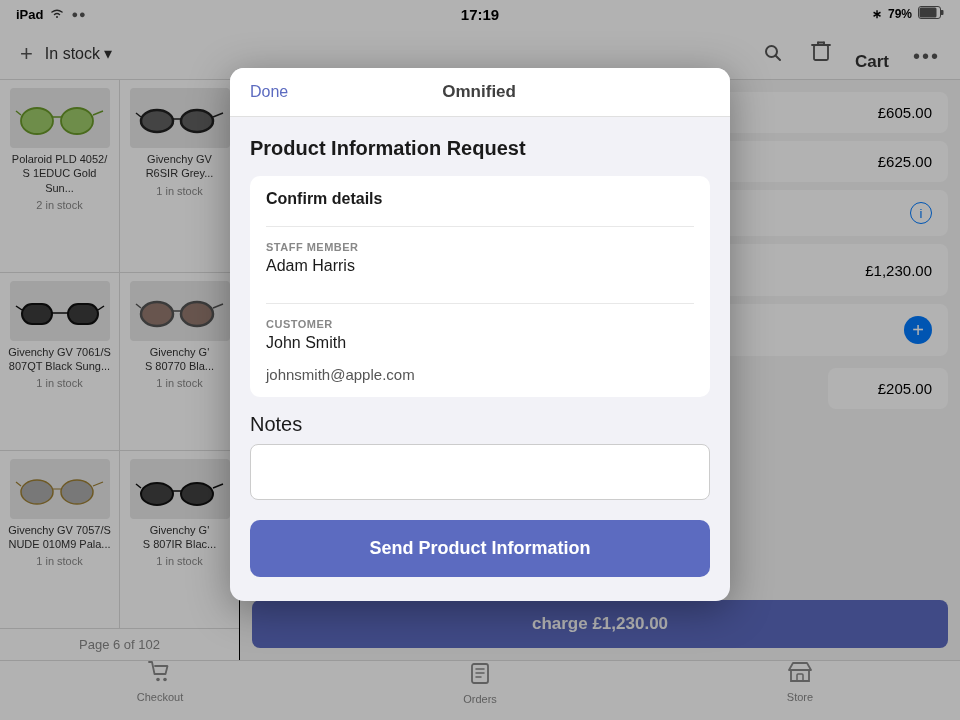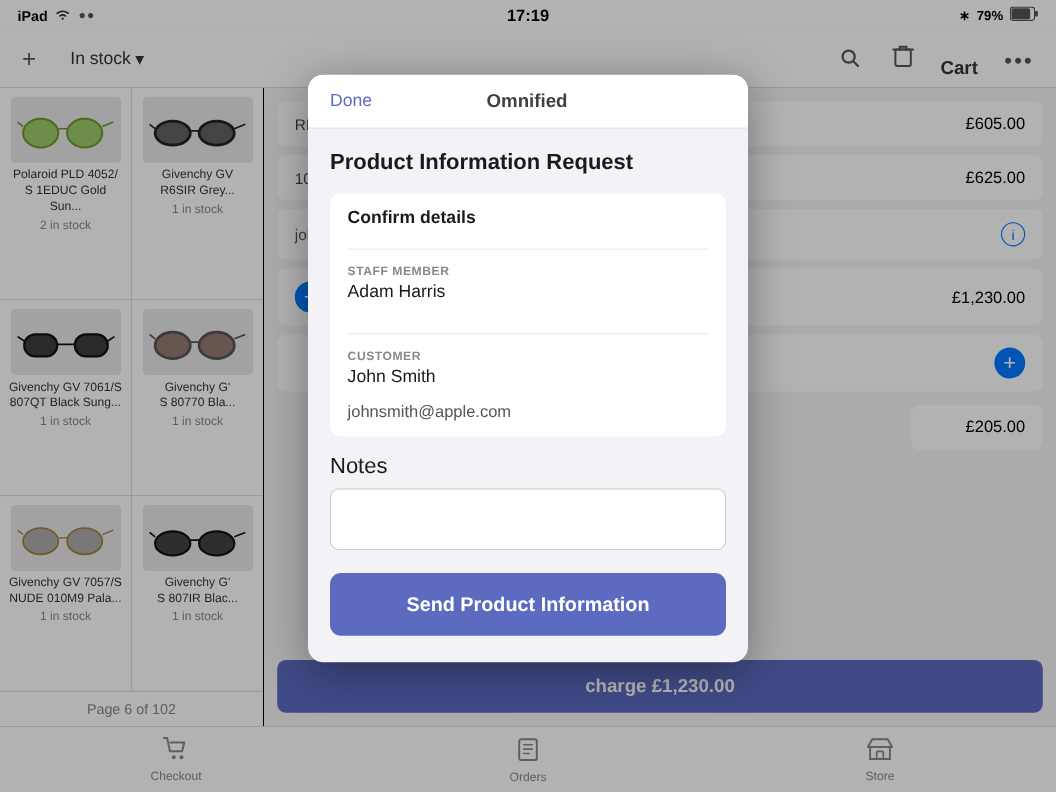--- a/index.html
+++ b/index.html
@@ -38,21 +38,21 @@
       align-items: center;
       justify-content: space-between;
       padding: 0 16px;
       border-bottom: 1px solid #ddd;
       position: relative;
       z-index: 1;
     }
     .top-nav-left { display: flex; align-items: center; gap: 8px; }
     .top-nav-right { display: flex; align-items: flex-end; gap: 20px; }
     .nav-btn { background: none; border: none; cursor: pointer; font-size: 22px; color: #555; padding: 4px; }
-    .dropdown-btn { background: none; border: none; cursor: pointer; font-size: 16px; font-weight: 500; color: #333; display: flex; align-items: center; gap: 4px; margin-left: 19px; }
+    .dropdown-btn { background: none; border: none; cursor: pointer; font-size: 16px; font-weight: 500; color: #333; display: flex; align-items: flex-end; gap: 4px; }
     .cart-title { font-size: 17px; font-weight: 600; color: #333; }
 
     
     .main-area {
       display: flex;
       height: calc(720px - 80px - 60px);
       position: relative;
     }
 
     
@@ -135,21 +135,21 @@
       text-align: center;
       margin-top: auto;
     }
 
     
     .bottom-tabs {
       height: 60px;
       background: #fff;
       border-top: 1px solid #ddd;
       display: flex;
-      align-items: center;
+      align-items: flex-start;
     }
     .tab-item {
       flex: 1;
       display: flex;
       flex-direction: column;
       align-items: center;
       justify-content: center;
       gap: 2px;
       cursor: pointer;
       color: #888;
@@ -166,21 +166,21 @@
       display: flex;
       align-items: flex-start;
       justify-content: center;
       padding-top: 0px;
     }
 
     
     .modal {
       background: #f2f2f7;
       border-radius: 14px;
-      width: 400px;
+      width: 500px;
       margin-top: 68px;
       overflow: hidden;
       box-shadow: 0 8px 40px rgba(0,0,0,0.35);
       max-height: 620px;
     }
     .modal-header {
       background: #fff;
       padding: 14px 20px;
       display: flex;
       align-items: center;

